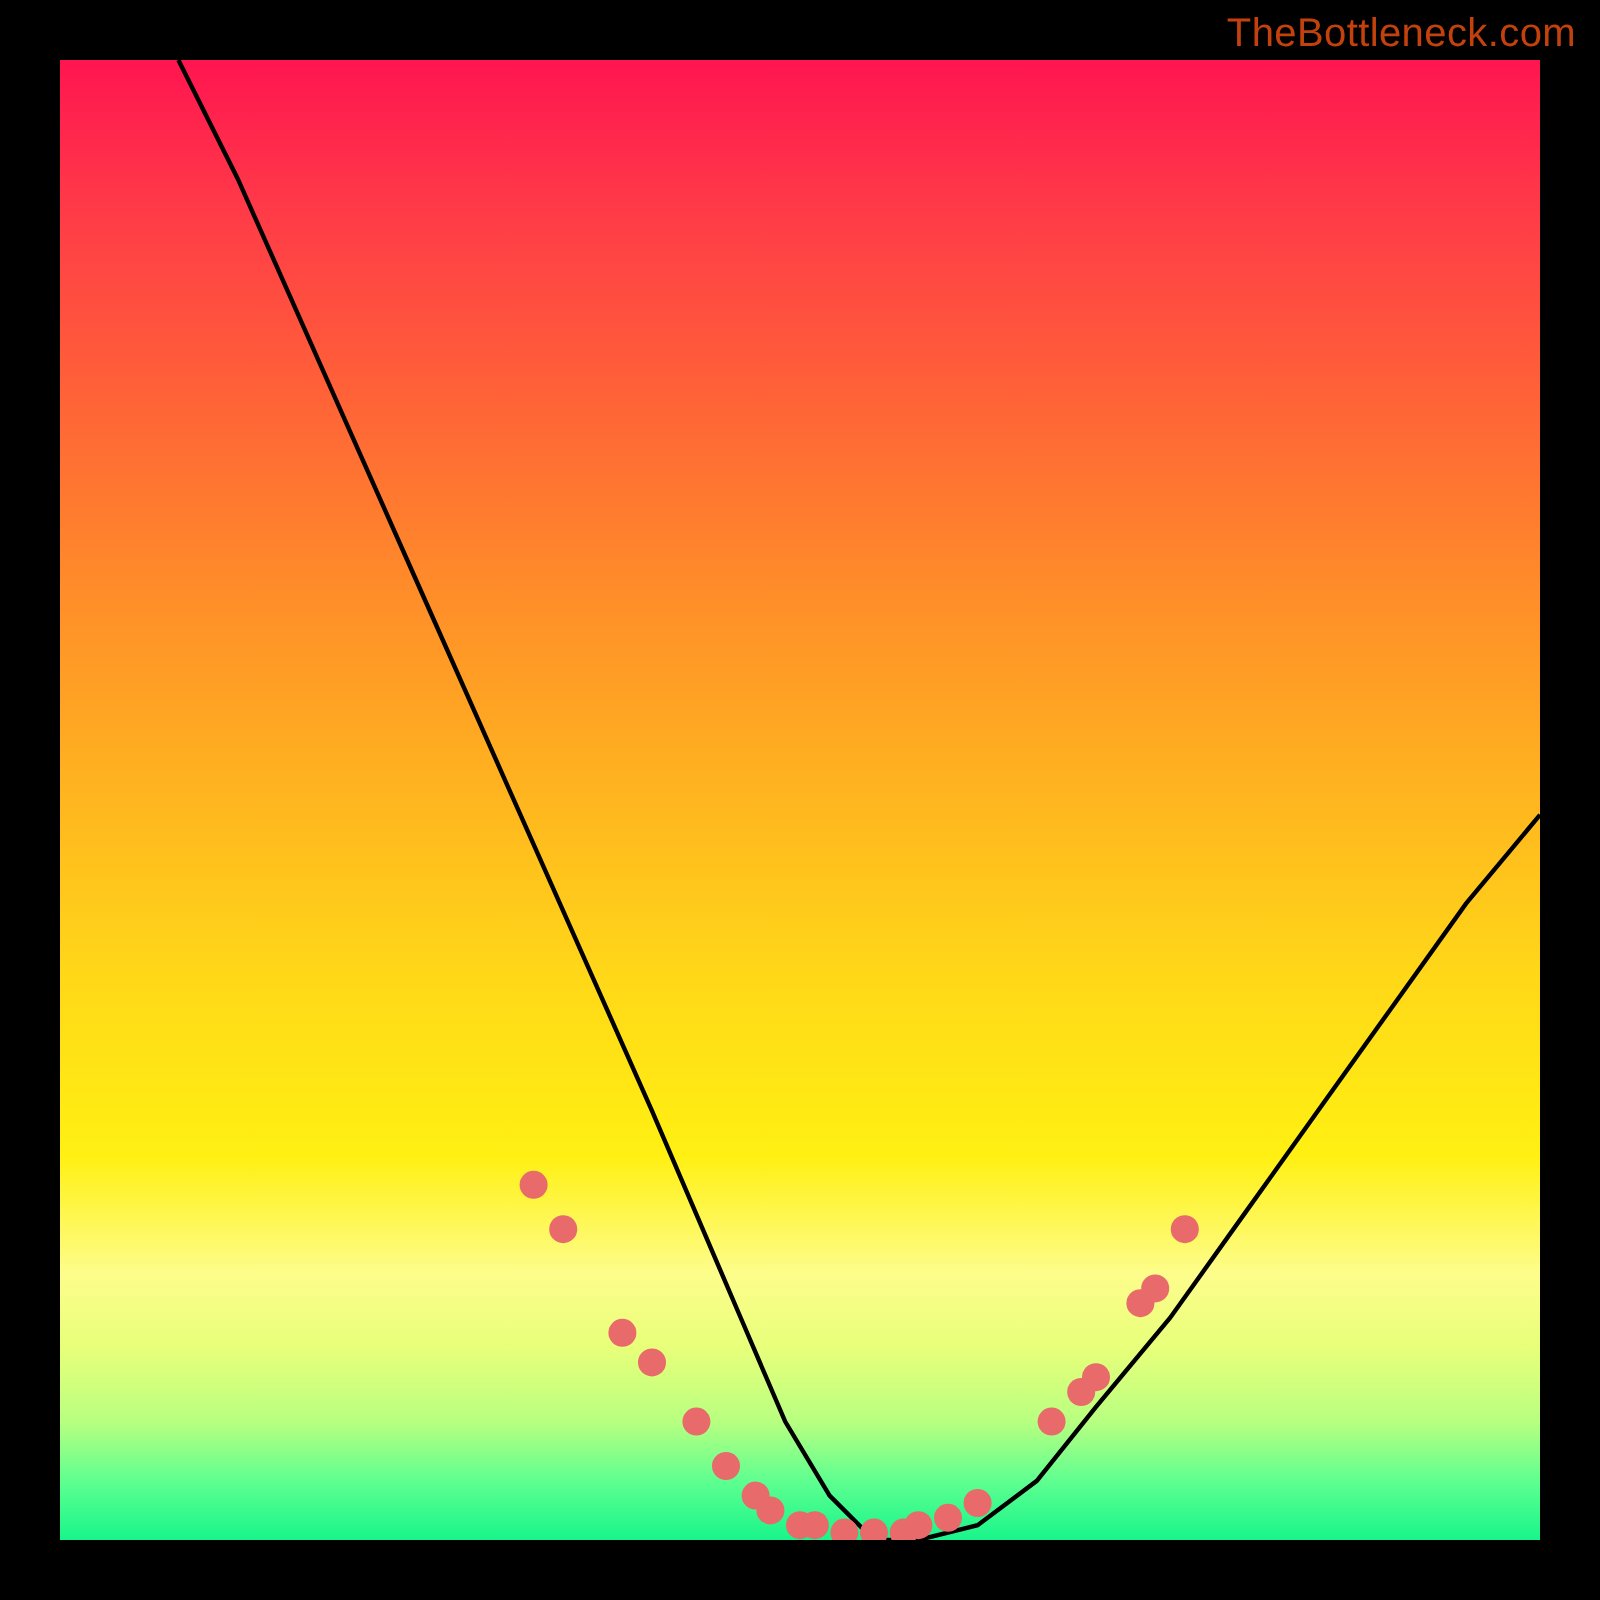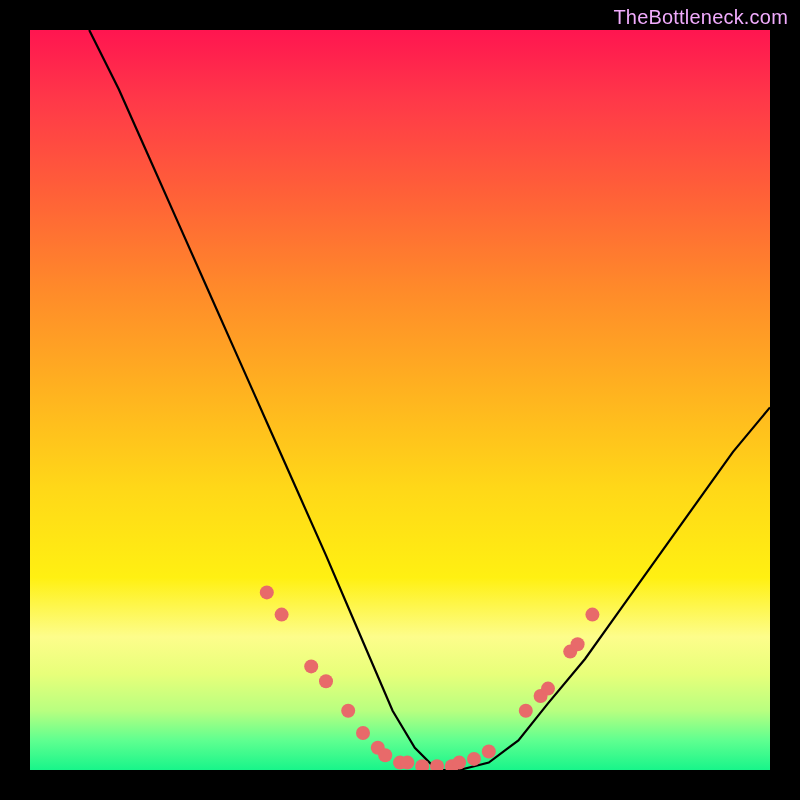--- a/index.html
+++ b/index.html
@@ -14,21 +14,21 @@
   .container {
     width: 800px;
     height: 800px;
     background: #000;
     position: relative;
   }
   .watermark {
     position: absolute;
     top: 6px;
     right: 12px;
-    color: #f0abfc;
+    color: #c2410c;
     font-size: 20px;
     font-weight: 500;
     letter-spacing: 0.2px;
     z-index: 10;
   }
   .plot-area {
     position: absolute;
     left: 30px;
     top: 30px;
     width: 740px;

